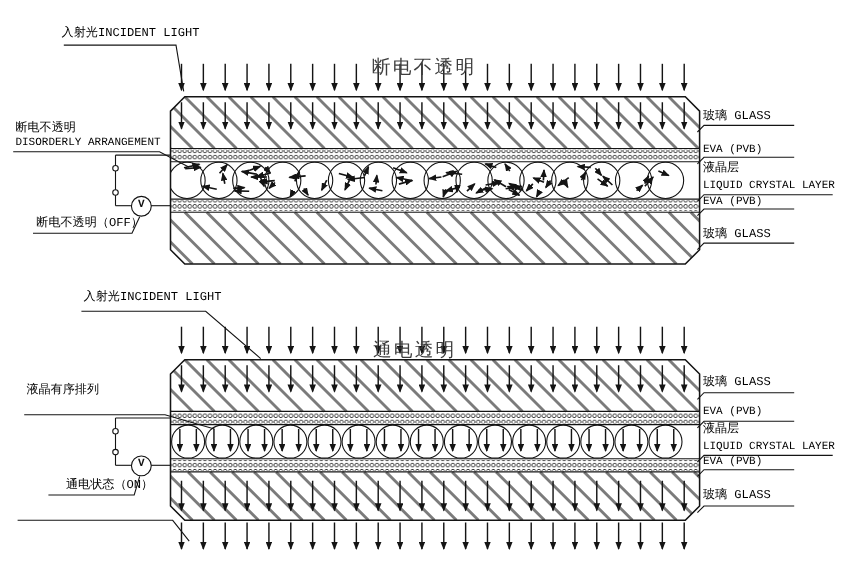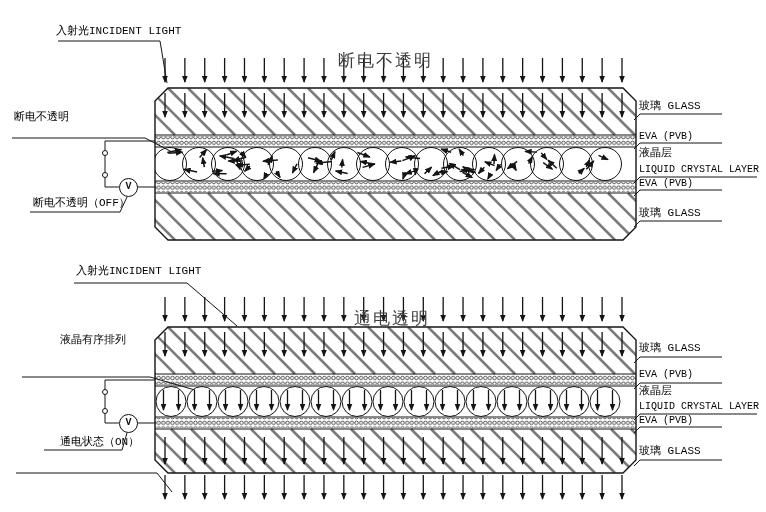--- a/index.html
+++ b/index.html
@@ -454,32 +454,33 @@
       <polyline points="634,363 640,357 722,357" fill="none" stroke="#141414" stroke-width="1"></polyline>
       <polyline points="634,389 640,383 722,383" fill="none" stroke="#141414" stroke-width="1"></polyline>
       <polyline points="634,420 640,414 757,414" fill="none" stroke="#141414" stroke-width="1"></polyline>
       <polyline points="634,433 640,427 722,427" fill="none" stroke="#141414" stroke-width="1"></polyline>
       <polyline points="634,466 640,460 722,460" fill="none" stroke="#141414" stroke-width="1"></polyline>
     </svg>
 
   <div class="title" style="left:338px;top:13px;">断电不透明</div>
   <div class="lbl cjk" style="left:56px;top:25px;">入射光INCIDENT LIGHT</div>
   <div class="lbl cjk" style="left:14px;top:111px;">断电不透明</div>
+  <div class="lbl" style="left:14px;top:125px;">DISORDERLY ARRANGEMENT</div>
   <div class="lbl cjk" style="left:33px;top:197px;">断电不透明（OFF）</div>
   <div class="vmeter" style="left:119px;top:178px;">V</div>
   <div class="lbl cjk" style="left:639px;top:100px;">玻璃 GLASS</div>
   <div class="lbl" style="left:639px;top:131px;">EVA (PVB)</div>
   <div class="lbl cjk" style="left:639px;top:147px;">液晶层</div>
   <div class="lbl" style="left:639px;top:164px;">LIQUID CRYSTAL LAYER</div>
   <div class="lbl" style="left:639px;top:178px;">EVA (PVB)</div>
   <div class="lbl cjk" style="left:639px;top:207px;">玻璃 GLASS</div>
 
-  <div class="title" style="left:354px;top:271px;text-align:right;">通电透明</div>
+  <div class="title" style="left:339px;top:271px;text-align:right;">通电透明</div>
   <div class="lbl cjk" style="left:76px;top:265px;">入射光INCIDENT LIGHT</div>
-  <div class="lbl cjk" style="left:24px;top:334px;margin-left:36px;">液晶有序排列</div>
+  <div class="lbl cjk" style="left:24px;top:349px;">液晶有序排列</div>
   <div class="lbl cjk" style="left:60px;top:436px;">通电状态（ON）</div>
   <div class="vmeter" style="left:119px;top:414px;">V</div>
   <div class="lbl cjk" style="left:639px;top:342px;">玻璃 GLASS</div>
   <div class="lbl" style="left:639px;top:369px;">EVA (PVB)</div>
   <div class="lbl cjk" style="left:639px;top:385px;">液晶层</div>
   <div class="lbl" style="left:639px;top:401px;">LIQUID CRYSTAL LAYER</div>
   <div class="lbl" style="left:639px;top:415px;">EVA (PVB)</div>
   <div class="lbl cjk" style="left:639px;top:445px;">玻璃 GLASS</div>
 </div>
 

